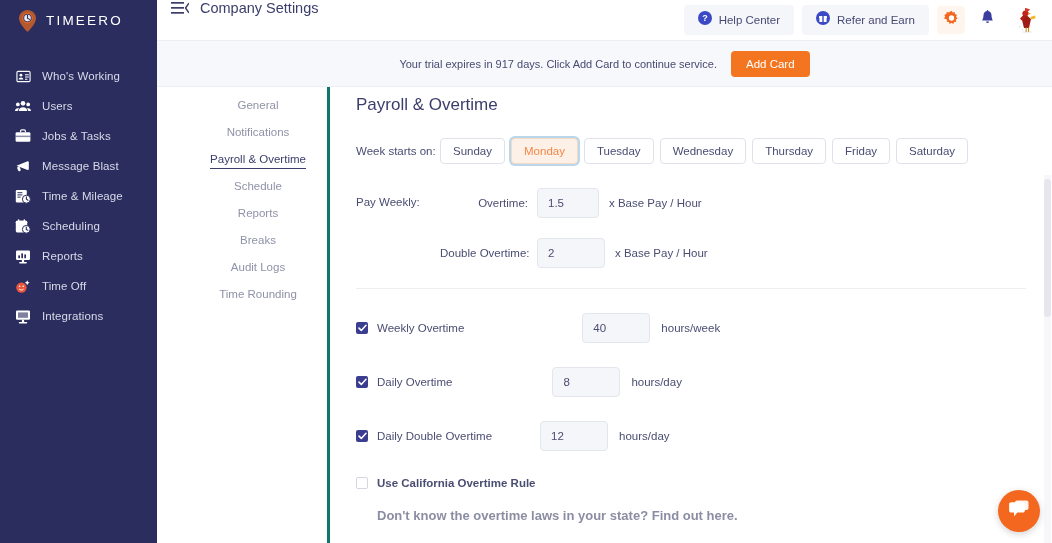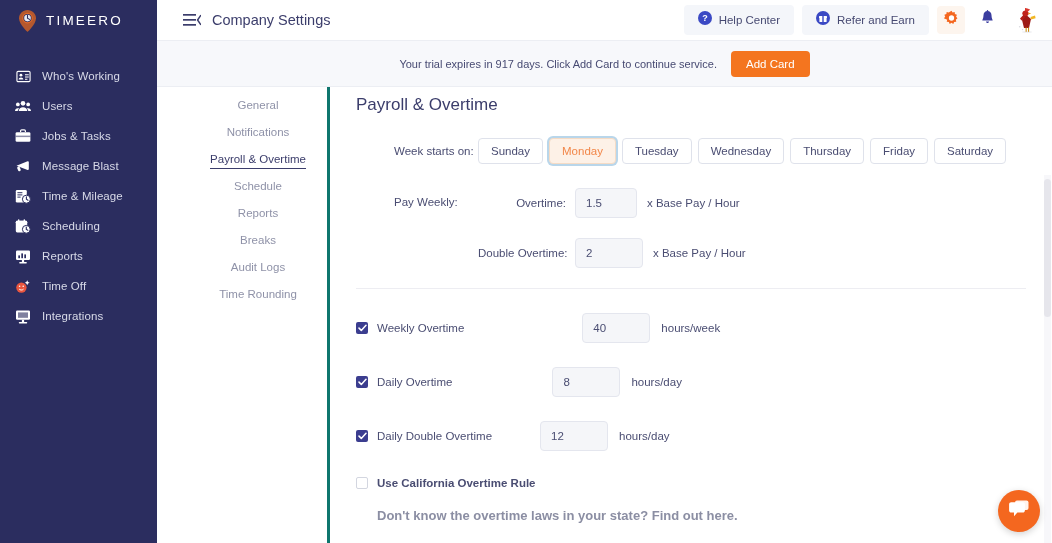--- a/index.html
+++ b/index.html
@@ -57,22 +57,22 @@
   }
 
   
   .right { flex: 1 1 auto; display: flex; flex-direction: column; min-width: 0; position: relative; }
 
   
   .topbar {
     height: 41px;
     background: #ffffff;
     border-bottom: 1px solid #eceef3;
-    display: flex; align-items: center;
-    padding: 0 10px 0 26px;
+    display: flex; 
+    padding: 0 10px 0 14px;
     position: relative;
     flex: 0 0 41px;
   }
   .hamburger {
     width: 18px; height: 16px;
     display: flex; align-items: center;
     cursor: pointer; color: #3b3d6b;
     margin-right: 11px;
   }
   .page-title {
@@ -161,21 +161,21 @@
     position: relative;
     overflow: hidden;
   }
   .content-title {
     font-size: 17px;
     color: #3b3d6b;
     font-weight: 400;
     margin-bottom: 23px;
   }
 
-  .row { display: flex; align-items: center; margin-left: 38px; }
+  .row { display: flex; align-items: center; }
   .field-label {
     font-size: 11.5px;
     color: #4a4d72;
     white-space: nowrap;
   }
 
   
   .week-row { margin-bottom: 24px; }
   .week-label { width: 84px; flex: 0 0 84px; }
   .day-btns { display: flex; gap: 6px; }

